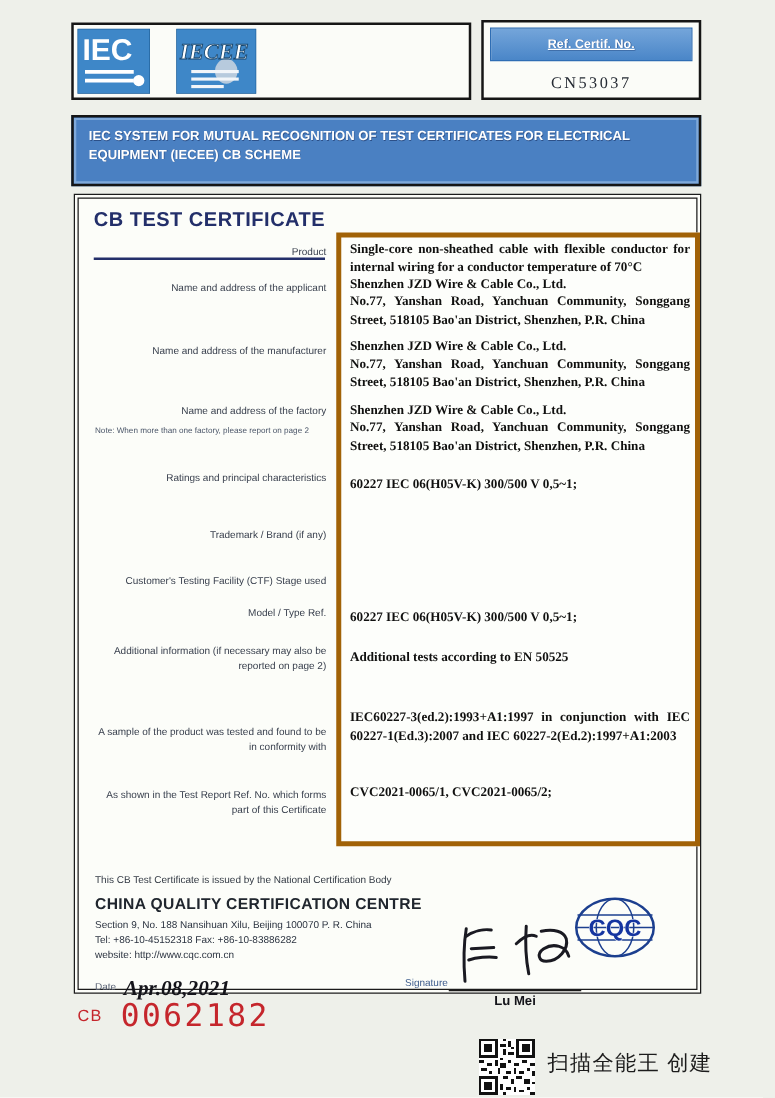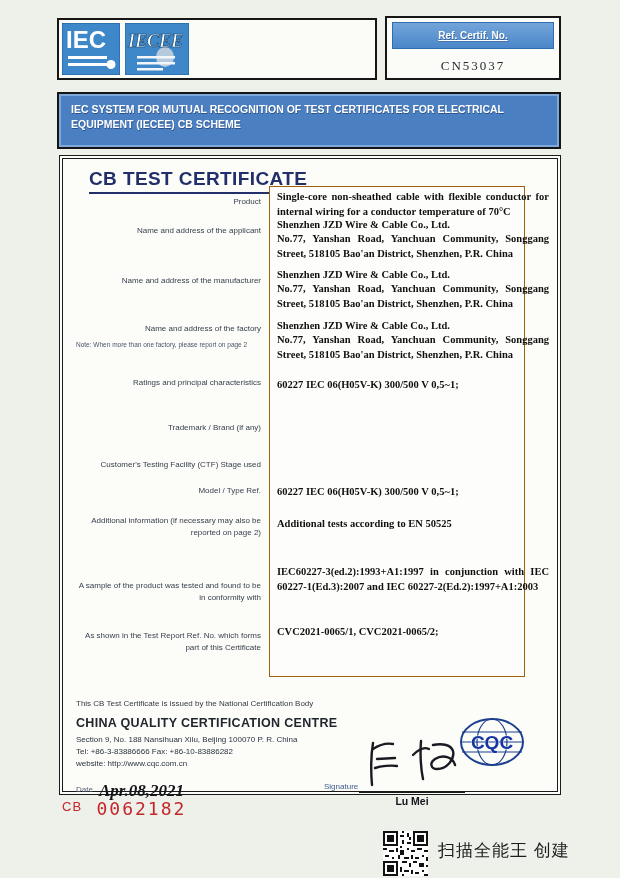--- a/index.html
+++ b/index.html
@@ -5,21 +5,21 @@
   html,body{margin:0;padding:0;}
   .page{
     position:relative;width:620px;height:878px;overflow:hidden;
     background:#eef0ea;
     font-family:"Liberation Sans",sans-serif;color:#222;
   }
   
   .logo-box{
     position:absolute;left:57px;top:18px;width:320px;height:62px;
     background:#fbfcf8;border:2px solid #161616;box-sizing:border-box;
-    display:flex;gap:5px;padding:3px;
+    display:flex;gap:21px;padding:3px;
   }
   .badge{flex:0 0 auto;}
   .ref-box{
     position:absolute;left:385px;top:16px;width:176px;height:64px;
     background:#fbfcf8;border:2px solid #161616;box-sizing:border-box;
   }
   .ref-head{
     margin:4px 5px 0 5px;height:25px;
     background:linear-gradient(#74a5da,#4a86c8);
     border:1px solid #2e6db4;
@@ -39,35 +39,35 @@
     box-shadow:inset 0 0 0 2px #7fa9da;
     color:#fff;font-weight:bold;font-size:10.5px;line-height:1.4;
     padding:8px 12px;text-shadow:0.5px 0.5px 0 rgba(20,40,90,.55);
   }
   
   .main-box{
     position:absolute;left:59px;top:155px;width:502px;height:640px;box-sizing:border-box;
     background:#fcfdf9;border:4px double #1b1b1b;
   }
   .cert-title{
-    position:absolute;left:26px;top:9px;
-    color:#232f6a;font-size:19px;font-weight:bold;letter-spacing:.4px;
-    border-bottom:2px solid #232f6a;padding-bottom:2px;
+    position:absolute;left:12px;top:9px;
+    color:#232f6a;font-size:16px;font-weight:bold;letter-spacing:.4px;
+    border-bottom:2px solid #232f6a;padding-bottom:20px;
   }
   .field-label{
     position:absolute;left:13px;width:185px;
     font-size:8px;color:#39404e;line-height:1.5;text-align:right;
   }
   .field-note{
     position:absolute;left:13px;width:190px;
     font-size:6.5px;color:#4a5568;
   }
   .value-panel{
-    position:absolute;left:206px;top:27px;width:256px;height:491px;box-sizing:border-box;
-    border:1px solid #a16207;background:#fdfefb;padding-left:12px;
+    position:absolute;left:206px;top:27px;width:291px;height:491px;box-sizing:border-box;
+    border:4px solid #a16207;background:#fdfefb;padding-left:12px;
   }
   .value{
     position:absolute;left:7px;width:272px;
     font-family:"Liberation Serif",serif;font-weight:bold;font-size:10.5px;
     line-height:1.4;color:#10100f;
   }
   .value.justify{text-align:justify;}
   
   .issued{position:absolute;left:13px;top:540px;font-size:8px;color:#333a44;}
   .issuer-name{position:absolute;left:13px;top:557px;font-size:12.5px;font-weight:bold;color:#20262e;letter-spacing:.3px;text-align:center;}
@@ -75,21 +75,21 @@
   .date-label{position:absolute;left:13px;top:626px;font-size:8px;color:#5a6375;}
   .date-value{position:absolute;left:36px;top:622px;font-family:"Liberation Serif",serif;font-weight:bold;font-size:17px;color:#14141a;font-style:italic;}
   .sig-label{position:absolute;left:261px;top:623px;font-size:8px;color:#3c5b8c;}
   .sig-line{position:absolute;left:296px;top:633px;width:106px;border-top:1.5px solid #1a1a1a;}
   .sig-name{position:absolute;left:296px;top:636px;width:106px;text-align:center;font-size:10.5px;font-weight:bold;color:#14141a;}
   .sig-hand{position:absolute;left:288px;top:576px;}
   .cqc-logo{position:absolute;left:394px;top:556px;}
   
   .cb-stamp{position:absolute;left:62px;top:798px;color:#c5262c;white-space:nowrap;}
   .cb-prefix{font-family:Liberation Sans, sans-serif;font-size:13px;letter-spacing:1px;vertical-align:4px;}
-  .cb-digits{font-family:"DejaVu Sans Mono",monospace;font-size:18px;letter-spacing:2px;margin-left:10px;}
+  .cb-digits{font-family:"DejaVu Sans Mono",monospace;font-size:25px;letter-spacing:2px;margin-left:10px;}
   .qr{position:absolute;left:383px;top:831px;}
   .watermark{position:absolute;left:438px;top:839px;font-size:17px;color:#1c1c1c;letter-spacing:1px;}
 </style>
 </head>
 <body>
 
 <div class="page">
 
   <div class="logo-box">
     <svg class="badge" width="58" height="52" viewBox="0 0 58 52">
@@ -143,21 +143,21 @@
       <div class="value" style="top:191px">60227 IEC 06(H05V-K) 300/500 V 0,5~1;</div>
       <div class="value" style="top:298px">60227 IEC 06(H05V-K) 300/500 V 0,5~1;</div>
       <div class="value" style="top:330px">Additional tests according to EN 50525</div>
       <div class="value justify" style="top:378px">IEC60227-3(ed.2):1993+A1:1997 in conjunction with IEC 60227-1(Ed.3):2007 and IEC 60227-2(Ed.2):1997+A1:2003</div>
       <div class="value" style="top:438px">CVC2021-0065/1, CVC2021-0065/2;</div>
     </div>
 
     <div class="issued">This CB Test Certificate is issued by the National Certification Body</div>
     <div class="issuer-name">CHINA QUALITY CERTIFICATION CENTRE</div>
     <div class="issuer-line" style="top:576px">Section 9, No. 188 Nansihuan Xilu, Beijing 100070 P. R. China</div>
-    <div class="issuer-line" style="top:588px">Tel: +86-3-83886666      Fax: +86-10-83886282</div>
+    <div class="issuer-line" style="top:588px">Tel: +86-10-45152318      Fax: +86-10-83886282</div>
     <div class="issuer-line" style="top:600px">website: http://www.cqc.com.cn</div>
 
     <div class="date-label">Date</div>
     <div class="date-value">Apr.08,2021</div>
 
     <svg class="sig-hand" width="125" height="54" viewBox="0 0 125 54">
       <g fill="none" stroke="#1a1a22" stroke-width="2.4" stroke-linecap="round">
         <path d="M22,8 C20,20 20,38 21,50"></path>
         <path d="M22,14 C28,10 36,8 42,9"></path>
         <path d="M26,24 L44,23"></path>

